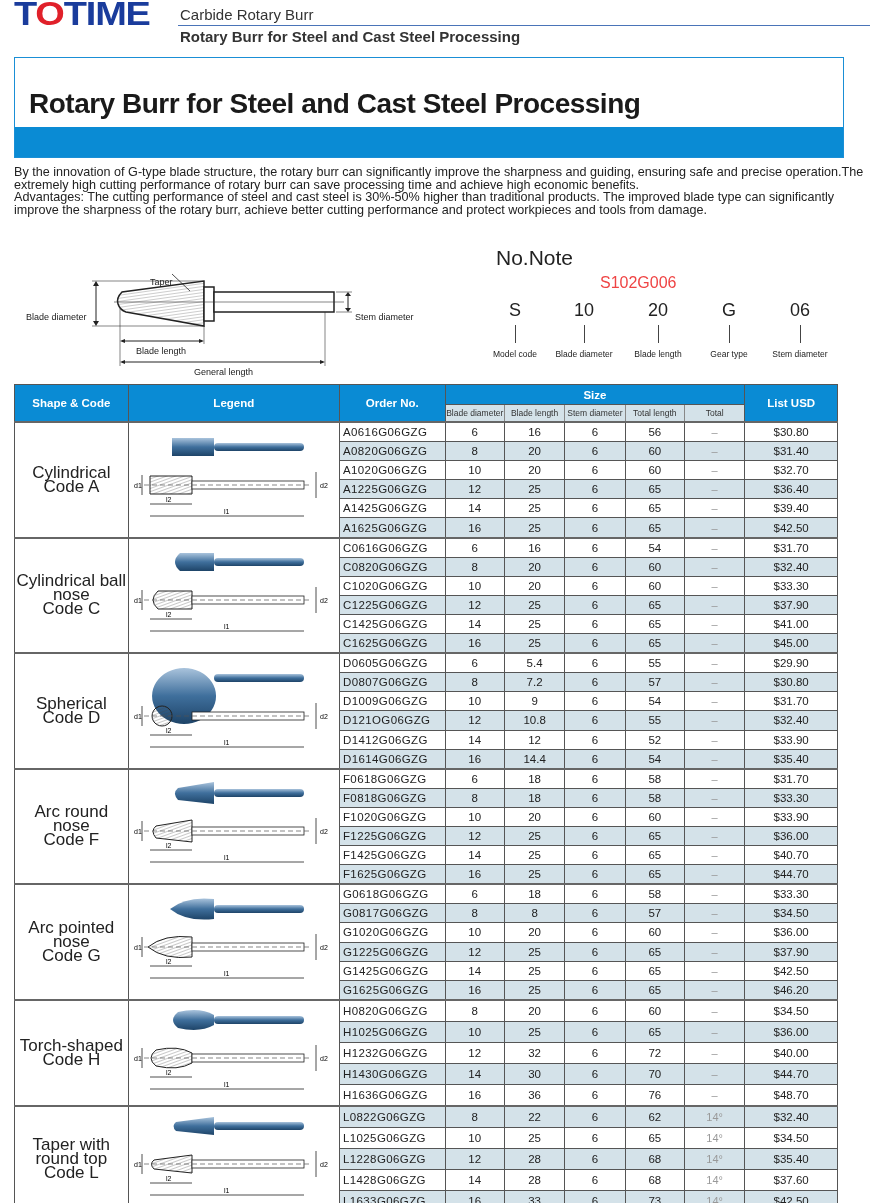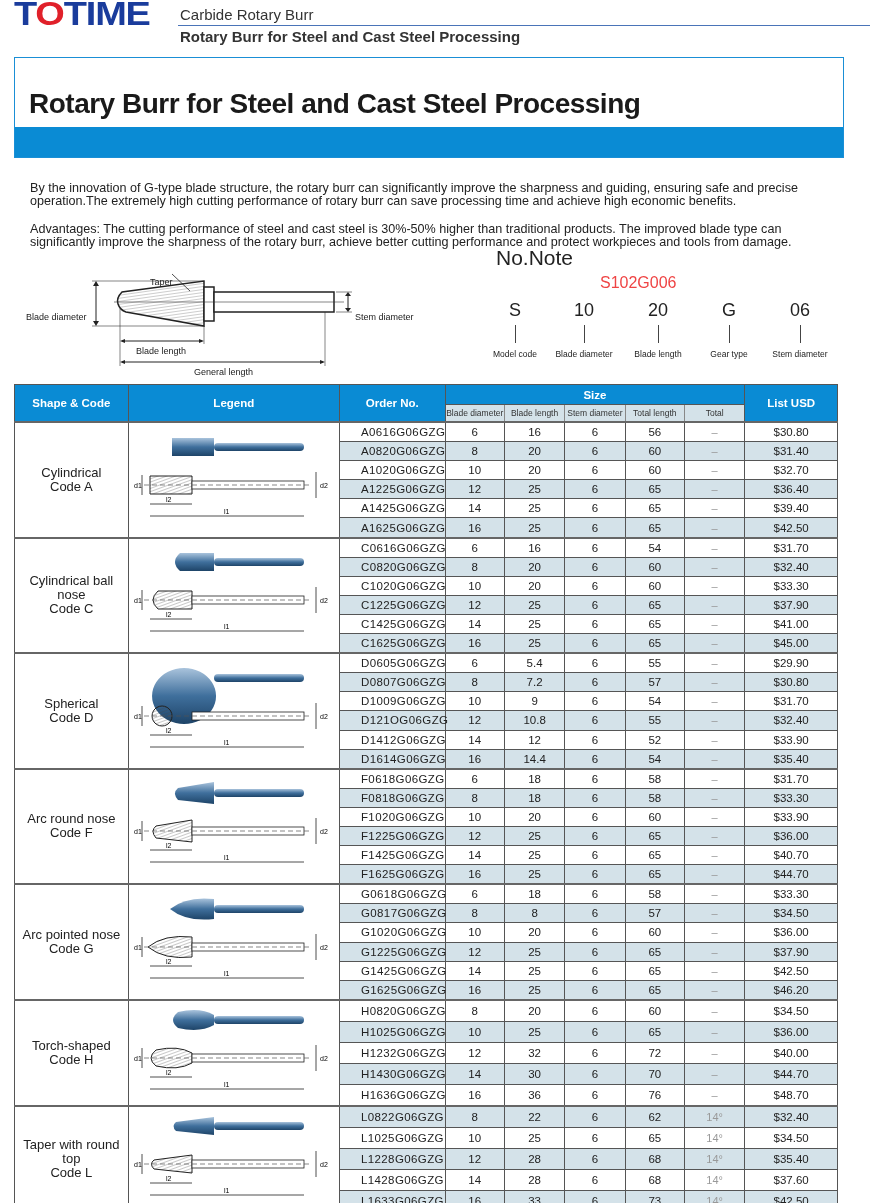--- a/index.html
+++ b/index.html
@@ -12,21 +12,21 @@
   .hdr-rule { position:absolute; left:178px; right:0; top:25px; height:1px; background:#4a74b8; }
   .hdr-line2 { position:absolute; left:180px; top:28px; font-size:15px; font-weight:bold; color:#333; }
 
   
   .title-box { position:absolute; left:14px; top:57px; width:828px; height:99px; border:1px solid #1a8fd6; }
   .title-text { position:absolute; left:14px; top:30px; font-size:28px; font-weight:bold; color:#1a1a1a; letter-spacing:-0.5px; }
   .title-band { position:absolute; left:0; right:0; bottom:0; height:30px; background:#0a8bd4; }
 
   
   .intro { position:absolute; left:14px; top:166px; width:850px; font-size:12.6px; line-height:12.6px; color:#222; }
-  .intro p { margin:16px; }
+  .intro p { margin:0; }
 
   
   .diagram { position:absolute; left:14px; top:258px; width:420px; height:110px; }
   .diagram svg { position:absolute; left:0; top:0; }
   .dlabel { position:absolute; font-size:9px; color:#222; white-space:nowrap;margin-top:15px; }
 
   
   .note-title { position:absolute; left:496px; top:246px; font-size:21px; color:#222; }
   .note-code { position:absolute; left:600px; top:274px; font-size:16px; color:#ef4444; }
   .note-part { position:absolute; top:300px; width:80px; text-align:center; }
@@ -34,22 +34,22 @@
   .note-part .tick { width:1px; height:18px; background:#444; margin:4px auto 6px; }
   .note-part .lab { font-size:8.5px; color:#222; white-space:nowrap; }
 
   
   table.spec { position:absolute; left:14px; top:384px; width:824px; border-collapse:collapse; table-layout:fixed; font-size:11.5px; }
   table.spec th, table.spec td { border:1px solid #555; padding:0; text-align:center; }
   table.spec thead th { background:#0a8bd4; color:#fff; font-weight:bold; font-size:11.5px; }
   table.spec thead th.sub { background:#d4e2e9; color:#333; font-weight:normal; font-size:8.5px; height:16px; border-color:#888; }
   table.spec tbody td { height:18.1px; color:#222; }
   table.spec tbody tr.alt td.cell { background:#d4e2e9; }
-  table.spec td.order { text-align:left; padding-left:21px; letter-spacing:0.4px; font-size:11.5px; }
-  table.spec td.shape { font-size:13px; line-height:14px; background:#fff;margin-left:48px; }
+  table.spec td.order { text-align:left; padding-left:3px; letter-spacing:0.4px; font-size:11.5px; }
+  table.spec td.shape { font-size:17px; line-height:14px; background:#fff;margin-left:48px; }
   table.spec td.legend { background:#fff; padding:2px; }
   table.spec td.typer { color:#999; font-size:11px; }
   table.spec tbody tr.group-start td { border-top:2px solid #666; }
   .legend-svg { display:block; margin:0 auto; }
 </style>
 </head>
 <body>
 
 <div class="brand">
   <div class="logo"><span>T<span style="color:#e0202a">O</span></span><span>TIME</span></div>

